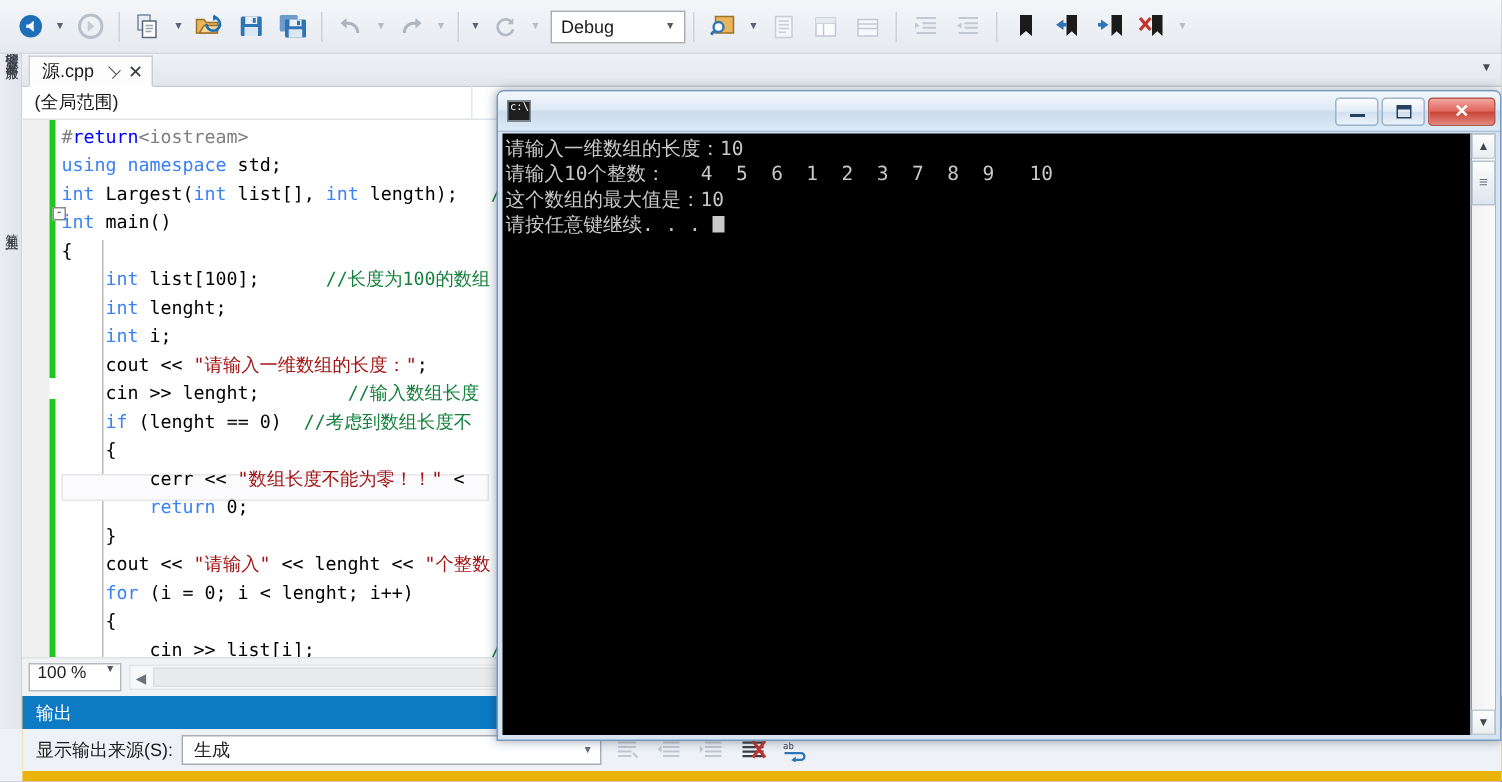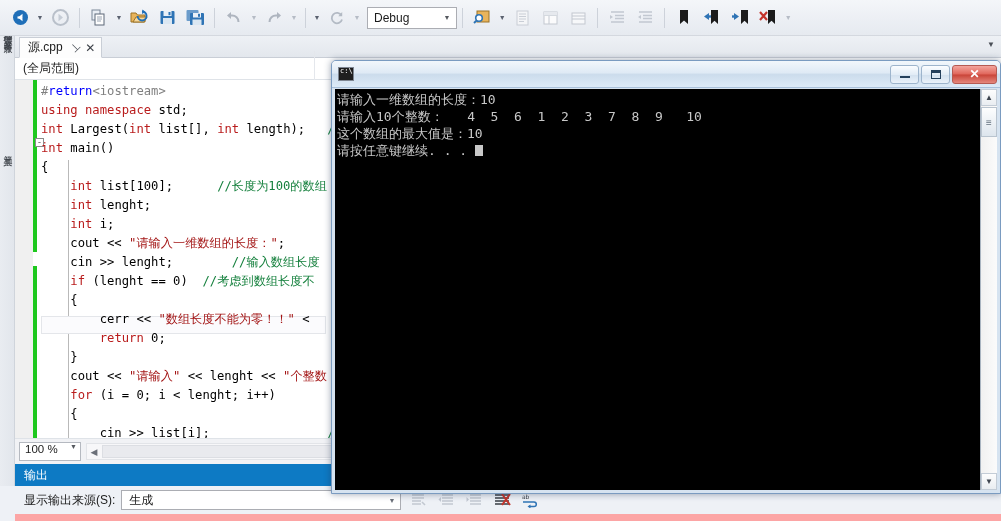--- a/index.html
+++ b/index.html
@@ -104,21 +104,21 @@
   .gutter-sel { position: absolute; left: 0; top: 0; width: 18px; height: 100%; background: #f0f0f0; }
   .change-bar { position: absolute; left: 18px; top: 0; width: 4px; background: #1ec81e; }
   .indent-line { position: absolute; width: 1px; background: #b9b9b9; }
 
   pre.code {
     position: absolute; left: 26px; top: 2px; margin: 0;
     font-family: "DejaVu Sans Mono", "Liberation Mono", monospace;
     font-size: 12.2px; line-height: 19px; color: #000;
     white-space: pre;
   }
-  .kw  { color: #b91c1c; }
+  .kw  { color: #3b82f6; }
   .pp  { color: #808080; }
   .ppb { color: #0000ff; }
   .str { color: #a31515; }
   .cmt { color: #15803d; }
 
   .cur-line-box {
     position: absolute; border: 1px solid #e4e6ea; background: #fbfbfd;
     pointer-events: none;
   }
   .fold-box {
@@ -140,21 +140,21 @@
   }
   .zoom-combo .z-arw { margin-left: auto; font-size: 7px; color: #55595f; padding-right: 3px; }
   .hscroll {
     position: relative; height: 17px; margin-left: 5px; flex: 1; margin-right: 0px;
     background: #f7f7f9; border: 1px solid #e2e4e8; display: flex; align-items: center;
   }
   .hscroll .arw { width: 14px; text-align: center; font-size: 9px; color: #6b7079; }
   .hscroll .thumb { position: absolute; left: 15px; top: 1px; bottom: 1px; width: 560px; background: #e9eaee; border: 1px solid #dcdee3; }
 
   
-  .outpane { position: absolute; left: 15px; top: 464px; right: 0; bottom: 0; background: #fca5a5; }
+  .outpane { position: absolute; left: 15px; top: 464px; right: 0; bottom: 0; background: #eab308; }
   .out-header {
     height: 22px; background: #0d7ac4; color: #ffffff;
     display: flex; align-items: center; padding-left: 9px;
     font-size: 12px;
   }
   .out-toolbar { height: 28px; display: flex; align-items: center; padding: 0 4px; gap: 6px; background: #eef1f6; }
   .out-toolbar .lbl { font-size: 12px; color: #1b1b1b; padding-left: 5px; }
   .src-combo {
     width: 280px; height: 20px; background: #fff; border: 1px solid #abadb3;
     display: flex; align-items: center; padding-left: 7px; font-size: 12px; color: #1b1b1b;

